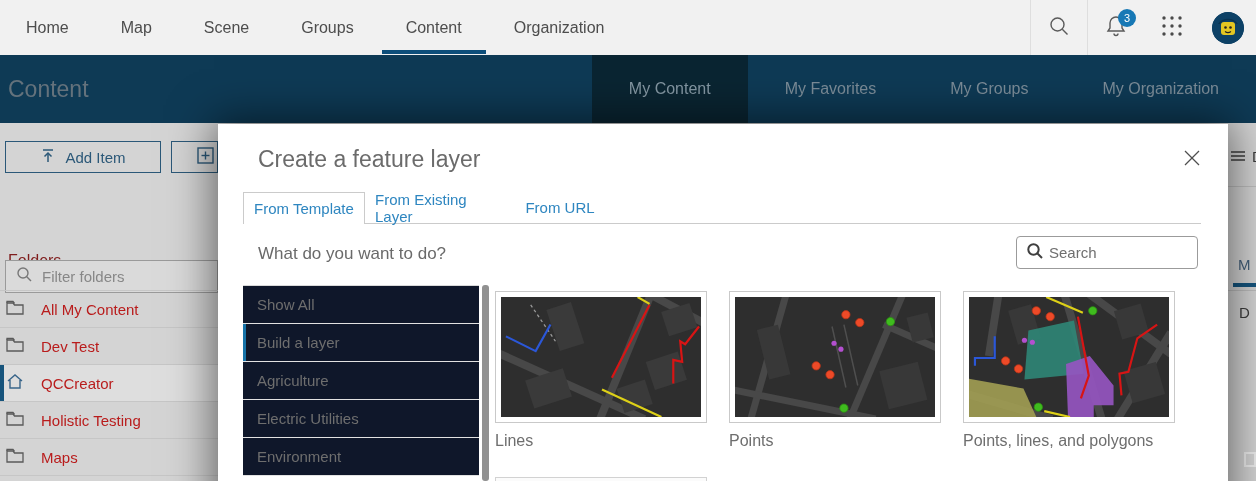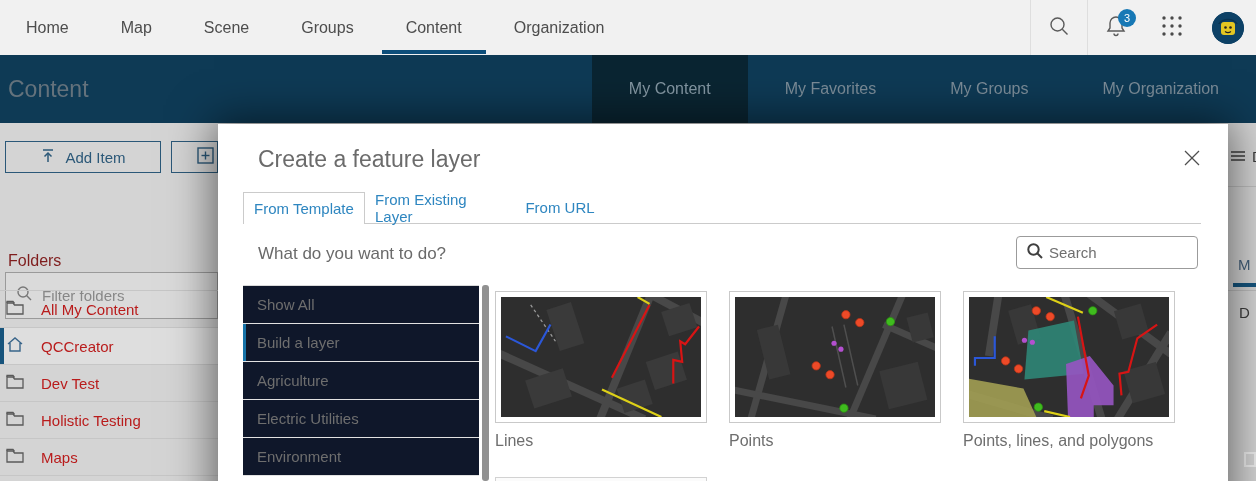--- a/index.html
+++ b/index.html
@@ -22,21 +22,21 @@
   .cb-title { color:#64727c; font-size:23px; line-height:68px; padding-left:8px; }
   .cb-tabs { margin-left:auto; display:flex; }
   .cb-tab { padding:0 37px; line-height:68px; font-size:16px; color:#7b8c98; white-space:nowrap; cursor:pointer; }
   .cb-tab.active { background:#0a2532; color:#8497a3; }
 
   
   .btn-outline { position:absolute; border:1px solid #2b5878; color:#2b5878; background:transparent; display:flex; align-items:center; justify-content:center; gap:9px; font-size:15px; }
   .add-item-btn { left:5px; top:141px; width:156px; height:32px; }
   .create-btn-partial { left:171px; top:141px; width:47px; height:32px; justify-content:flex-end; padding-right:3px; }
   .folders-heading { position:absolute; left:8px; top:222px; font-size:16px; color:#7f1d1d;margin-top:30px; }
-  .filter-box { position:absolute; left:5px; top:272px; width:213px; height:47px; border:1px solid #9a9a9a; background:#dadada; display:flex; align-items:center; gap:9px; padding-left:10px; }
+  .filter-box { position:absolute; left:5px; top:260px; width:213px; height:33px; border:1px solid #9a9a9a; background:#dadada; display:flex; align-items:center; gap:9px; padding-left:10px; }
   .filter-box input { border:none; background:transparent; outline:none; font-size:15px; color:#6a6a6a; width:160px; font-family:inherit; }
   .filter-box input::placeholder { color:#878787; }
   .folder-list { position:absolute; left:0; top:290px; width:218px; border-top:1px solid #c6c6c6; }
   .folder-row { height:37px; display:flex; align-items:center; gap:17px; padding-left:6px; border-bottom:1px solid #c6c6c6; font-size:15px; color:#b91c1c; position:relative; cursor:pointer; }
   .folder-row.selected { background:#dedede; }
   .folder-row.selected::before { content:""; position:absolute; left:0; top:0; bottom:0; width:4px; background:#17547c; }
 
   
   .frag { position:absolute; font-size:15px; color:#3c3c3c; }
   .frag-sort { left:1231px; top:148px; display:flex; align-items:center; gap:7px; }
@@ -182,32 +182,32 @@
   </div>
 
   <div class="folder-list">
     <div class="folder-row">
       <span><svg width="18" height="15" viewBox="0 0 18 15">
             <path d="M1 3 h6 l1.5 2 H17 v9 H1 z" fill="none" stroke="#5a5a5a" stroke-width="1.3"></path>
             <path d="M1 3 v-1.5 h6 l1.5 2" fill="none" stroke="#5a5a5a" stroke-width="1.3"></path>
           </svg></span>
       <span>All My Content</span>
     </div>
-    <div class="folder-row selected">
-      <span><svg width="18" height="17" viewBox="0 0 18 17">
-            <path d="M2 8 L9 2 L16 8 M4 7 v8 h10 v-8" fill="none" stroke="#39658a" stroke-width="1.4"></path>
-          </svg></span>
-      <span>QCCreator</span>
-    </div>
     <div class="folder-row">
       <span><svg width="18" height="15" viewBox="0 0 18 15">
             <path d="M1 3 h6 l1.5 2 H17 v9 H1 z" fill="none" stroke="#5a5a5a" stroke-width="1.3"></path>
             <path d="M1 3 v-1.5 h6 l1.5 2" fill="none" stroke="#5a5a5a" stroke-width="1.3"></path>
           </svg></span>
       <span>Dev Test</span>
+    </div>
+    <div class="folder-row selected">
+      <span><svg width="18" height="17" viewBox="0 0 18 17">
+            <path d="M2 8 L9 2 L16 8 M4 7 v8 h10 v-8" fill="none" stroke="#39658a" stroke-width="1.4"></path>
+          </svg></span>
+      <span>QCCreator</span>
     </div>
     <div class="folder-row">
       <span><svg width="18" height="15" viewBox="0 0 18 15">
             <path d="M1 3 h6 l1.5 2 H17 v9 H1 z" fill="none" stroke="#5a5a5a" stroke-width="1.3"></path>
             <path d="M1 3 v-1.5 h6 l1.5 2" fill="none" stroke="#5a5a5a" stroke-width="1.3"></path>
           </svg></span>
       <span>Holistic Testing</span>
     </div>
     <div class="folder-row">
       <span><svg width="18" height="15" viewBox="0 0 18 15">

